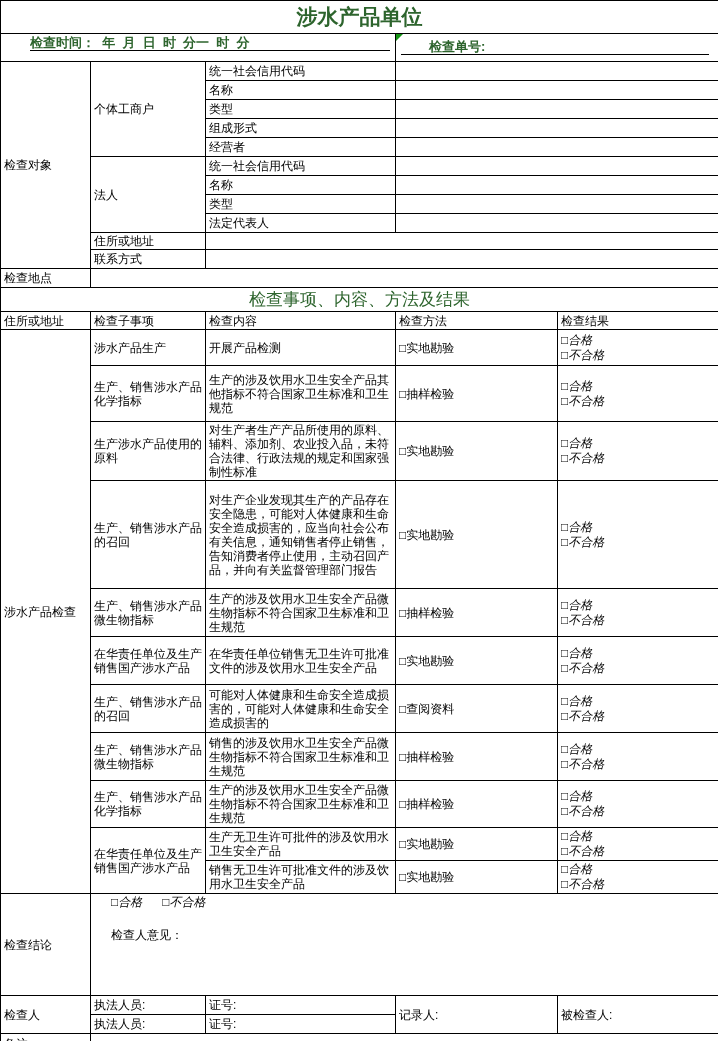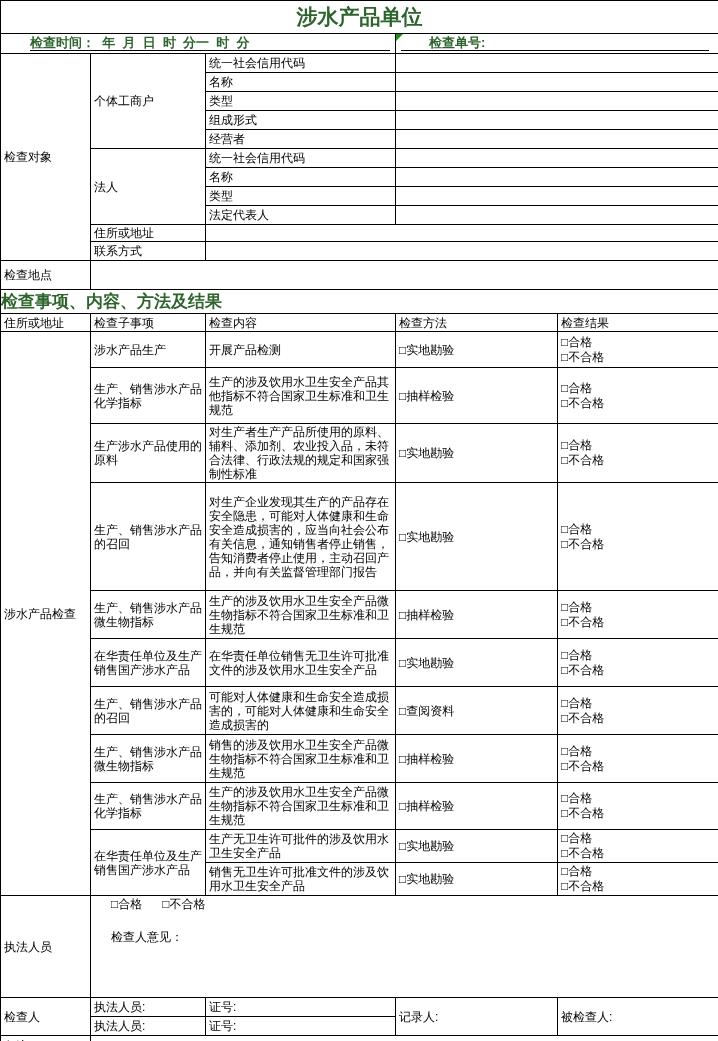--- a/index.html
+++ b/index.html
@@ -19,37 +19,37 @@
     padding: 1px 3px;
     vertical-align: middle;
     overflow: hidden;
     word-break: break-all;
   }
   td.title-cell {
     text-align: center; font-size: 21px; line-height: 30px;
     font-weight: bold; color: var(--accent); padding: 0; border-radius: 13px;
   }
   td.section-title-cell {
-    text-align: left; font-size: 17px; line-height: 22px;
-    font-weight: bold; color: var(--accent); padding: 0; margin-top: 16px;
+    text-align: center; font-size: 17px; line-height: 22px;
+    font-weight: normal; color: var(--accent); padding: 0; margin-top: 16px;
   }
   .uline {
     display: block; border-bottom: 1px solid #000;
     font-weight: bold; font-size: 13px; line-height: 15px;
     white-space: pre; overflow: hidden; color: var(--accent);
   }
-  .time-line   { margin: 0 2px 1px 26px; }
+  .time-line   { margin: 0 2px 9px 26px; }
   .docno-line  { margin: 0 6px 1px 2px; text-indent: 28px; }
   td.rel { position: relative; margin-top: 33px; }
   .flag {
     position: absolute; top: 0; left: 0; width: 0; height: 0;
     border-top: 7px solid var(--flag); border-right: 7px solid transparent;
   }
   td.v-top { vertical-align: top; padding-left: 20px; }
-  .opt-line { line-height: 15px; white-space: pre; }
+  .opt-line { line-height: 15px; white-space: pre; font-style: italic; }
   .opinion { margin-top: 18px; }
   td.empty-cell { background: #fff; }
 </style>
 </head>
 <body>
 
 <table class="sheet">
   <colgroup>
     <col style="width:90px">
       <col style="width:115px">
@@ -116,21 +116,21 @@
 
   <tr style="height:15px">
     <td>住所或地址</td>
     <td colspan="3" class="empty-cell"></td>
   </tr>
   <tr style="height:19px">
     <td>联系方式</td>
     <td colspan="3" class="empty-cell"></td>
   </tr>
 
-  <tr style="height:29px">
+  <tr style="height:19px">
     <td>检查地点</td>
     <td colspan="4" class="empty-cell"></td>
   </tr>
 
   <tr style="height:24px">
     <td colspan="5" class="section-title-cell">检查事项、内容、方法及结果</td>
   </tr>
 
   <tr style="height:18px">
     <td>住所或地址</td>
@@ -234,21 +234,21 @@
   <tr style="height:32px">
     <td>销售无卫生许可批准文件的涉及饮用水卫生安全产品</td>
     <td>□实地勘验</td>
     <td>
       <div class="opt-line">□合格</div>
       <div class="opt-line">□不合格</div>
     </td>
   </tr>
 
   <tr style="height:102px">
-    <td>执法人员</td>
+    <td>检查结论</td>
     <td colspan="4" class="v-top">
       <div class="opt-line">□合格      □不合格</div>
       <div class="opinion">检查人意见：</div>
     </td>
   </tr>
 
   <tr style="height:19px">
     <td rowspan="2">检查人</td>
     <td>执法人员:</td>
     <td>证号:</td>

